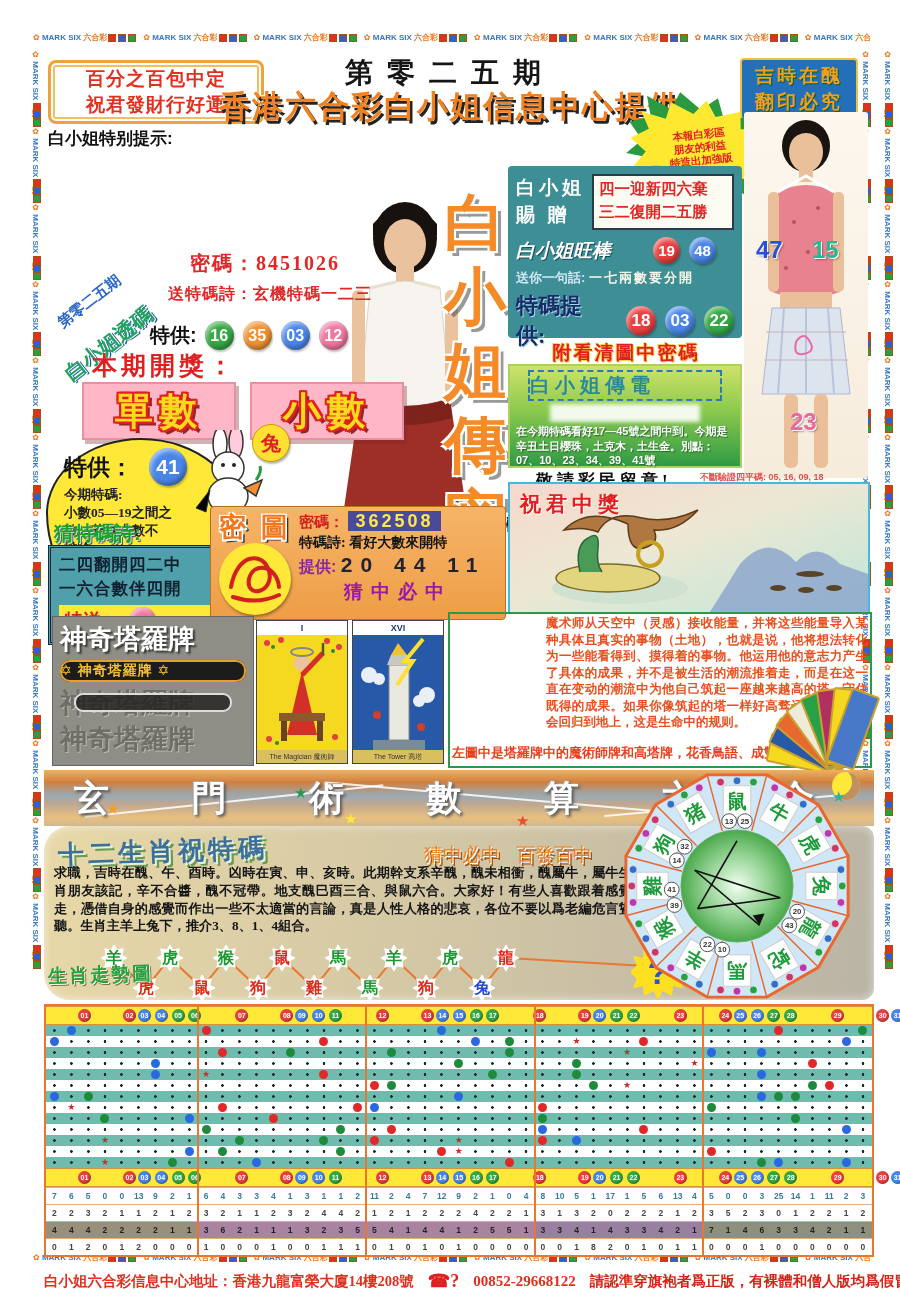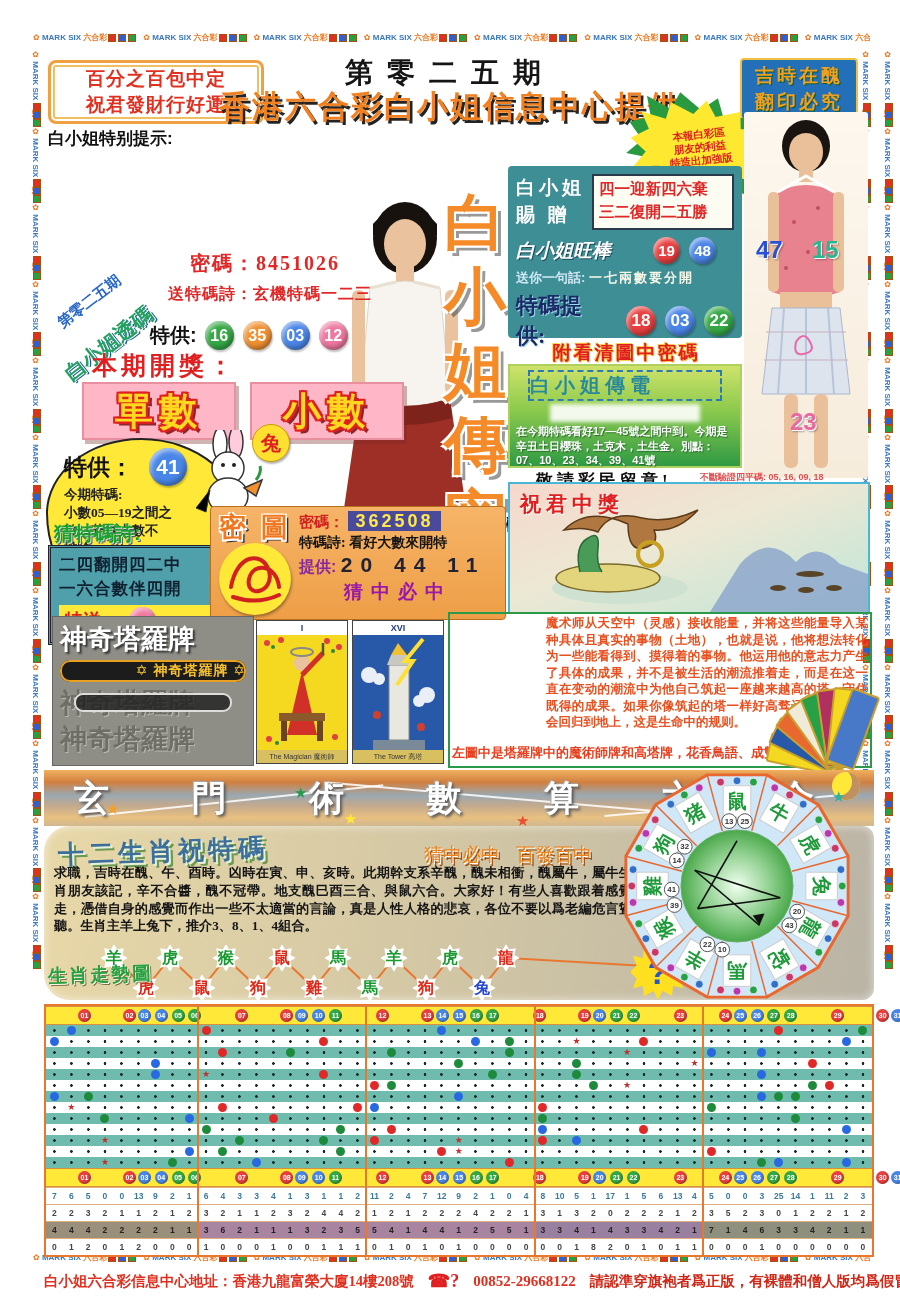--- a/index.html
+++ b/index.html
@@ -119,21 +119,21 @@
   #notice{left:536px;top:469px;font-weight:900;font-size:17px;color:#111;letter-spacing:4px;}
   #small-red{left:700px;top:471px;color:#e05050;font-size:9px;font-weight:bold;}
   #picture-box{left:508px;top:482px;width:362px;height:132px;border:2px solid #49b8d8;box-sizing:border-box;
     background:linear-gradient(160deg,#f6d8cc,#ece8d4 45%,#bfe6d8);}
   #pic-slogan{position:absolute;left:10px;top:6px;font-weight:900;font-size:21px;color:#e02020;letter-spacing:5px;text-shadow:1px 1px 0 #fff;}
 
   
   #tarot-frame{left:448px;top:612px;width:424px;height:156px;border:2px solid #2a9a4a;box-sizing:border-box;}
   #tarot-gray{left:52px;top:616px;width:202px;height:150px;background:#8e8e86;border:1px solid #666;padding:4px 7px;box-sizing:border-box;}
   .tg1{color:#fff;font-weight:900;font-size:27px;white-space:nowrap;text-shadow:2px 2px 2px #333;}
-  .tg2{margin:3px 0;background:#1c1c1c;border-radius:10px;color:#f5c030;font-weight:900;font-size:14px;text-align:right;
+  .tg2{margin:3px 0;background:#1c1c1c;border-radius:10px;color:#f5c030;font-weight:900;font-size:14px;text-align:left;
     padding:2px 0;box-shadow:0 0 0 2px #e8a020 inset;letter-spacing:1px;}
   .tg3,.tg4{color:#6e6e66;font-weight:900;font-size:27px;white-space:nowrap;text-shadow:1px 1px 0 #b8b8b0;}
   .tg3{position:relative;}
   .tg3 i{position:absolute;left:14px;top:8px;right:14px;height:15px;background:rgba(30,30,30,.8);border:2px solid #ddd;border-radius:9px;}
   .card{position:absolute;top:620px;width:92px;height:144px;border:1px solid #444;display:flex;flex-direction:column;background:#fff;box-sizing:border-box;}
   #card1{left:256px;} #card2{left:352px;}
   .card .top{height:14px;font-size:9px;font-weight:bold;color:#223a88;text-align:center;line-height:14px;}
   .card .art{flex:1;position:relative;overflow:hidden;}
   .card .cap{height:13px;background:#d8c060;font-size:7px;text-align:center;line-height:13px;color:#333;}
   #tarot-par{left:546px;top:615px;width:322px;height:126px;color:#e8501f;font-weight:bold;font-size:12.5px;line-height:16.5px;

